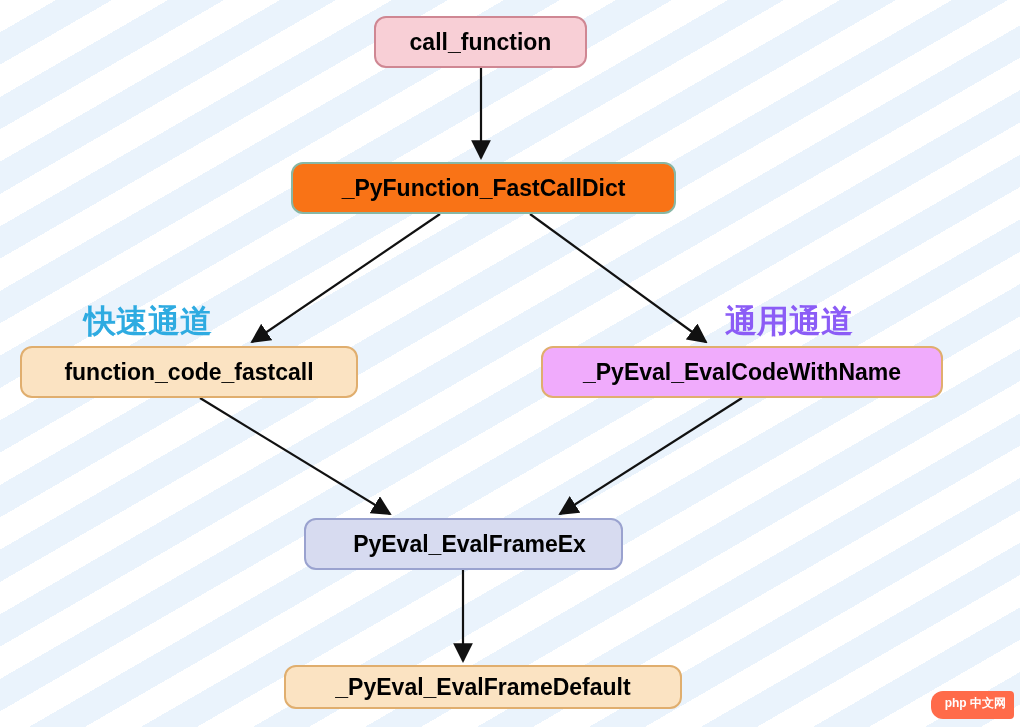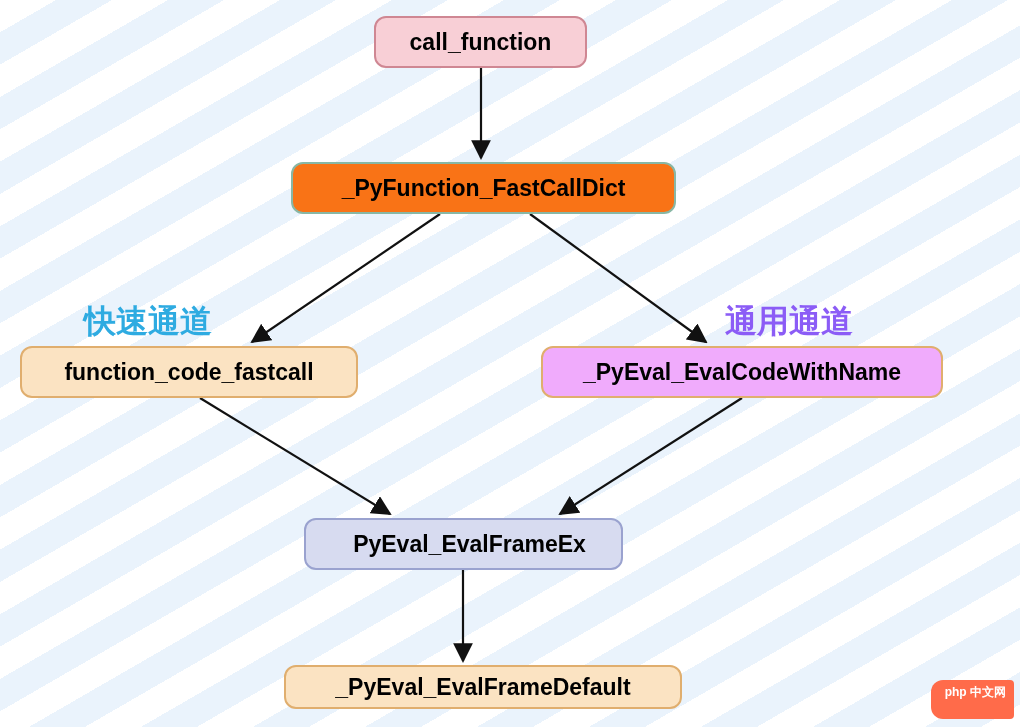--- a/index.html
+++ b/index.html
@@ -40,21 +40,21 @@
   }
   .watermark {
     position: absolute;
     bottom: 8px;
     right: 6px;
     background: #ff6b4a;
     color: #fff;
     font-family: Arial, sans-serif;
     font-size: 12px;
     font-weight: bold;
-    padding: 4px 8px 18px 14px;
+    padding: 4px 8px 7px 14px;
     border-radius: 12px 4px 4px 12px;
     z-index: 5;
   }
   svg.arrows {
     position: absolute;
     top: 0;
     left: 0;
     width: 1020px;
     height: 727px;
     z-index: 1;

